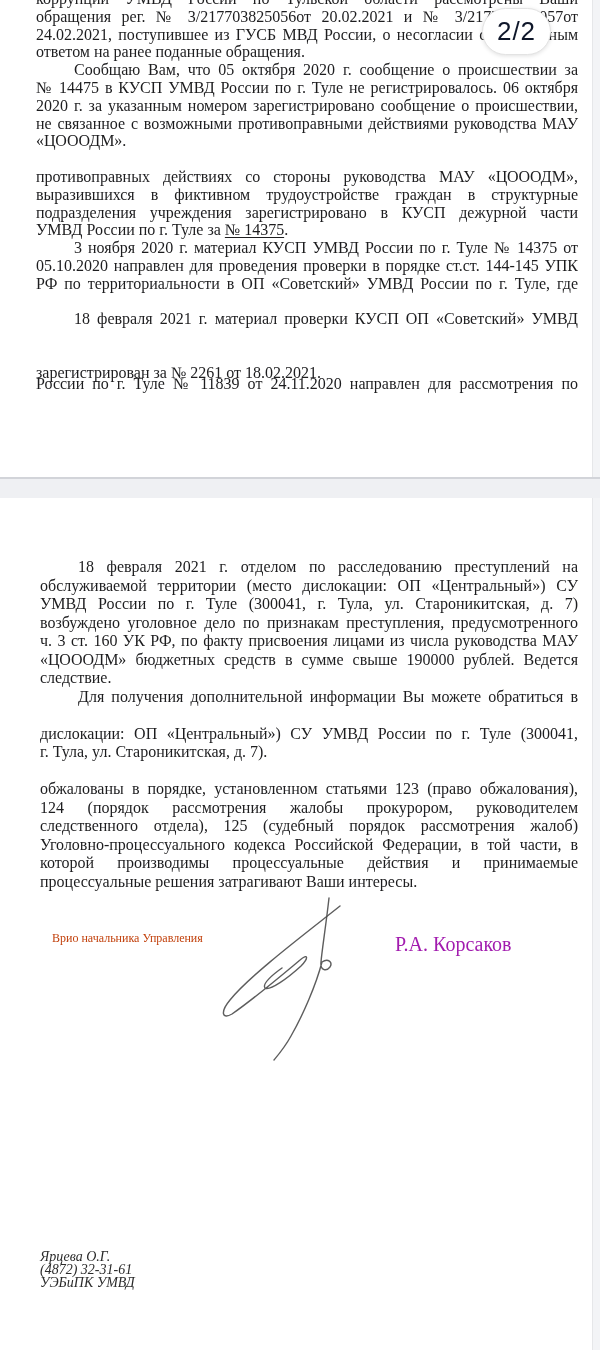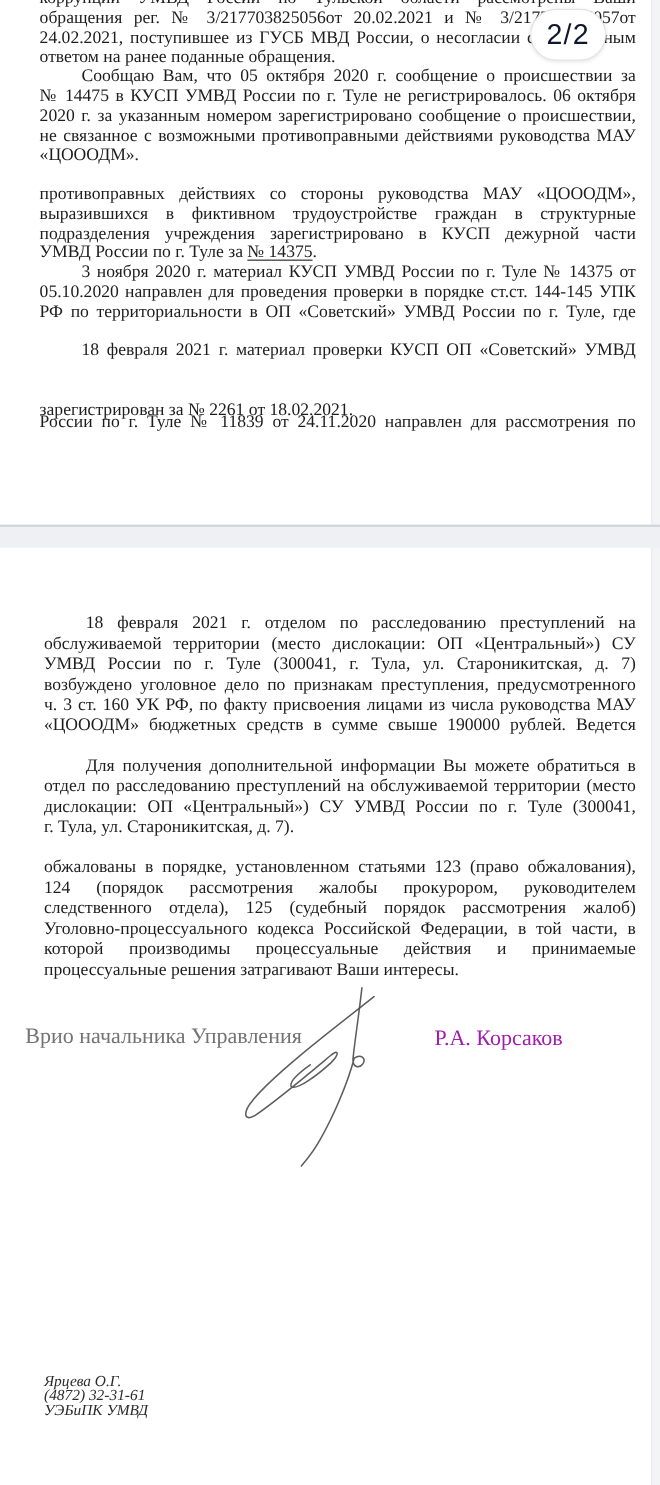--- a/index.html
+++ b/index.html
@@ -32,21 +32,21 @@
   #page-indicator{
     position:absolute;left:482px;top:8px;width:69px;height:47px;
     background:#ffffff;border:1px solid #e3e3e3;border-radius:24px;
     box-shadow:0 1px 4px rgba(0,0,0,0.12);
     display:flex;align-items:center;justify-content:center;
     font-family:"Liberation Sans", sans-serif;
     font-size:26px;color:#0f172a;letter-spacing:1px;
     z-index:10;box-sizing:border-box;
   }
   #signer-row{position:absolute;left:0;top:433px;width:592px;height:20px;}
-  #signer-title{position:absolute;left:23px;top:0;font-size:20px;color:#737373;}
+  #signer-title{position:absolute;left:52px;top:0;font-size:12px;color:#c2410c;}
   #signer-name{position:absolute;left:395px;top:2px;font-size:20px;color:#a21caf;}
   #signature-svg{position:absolute;left:0;top:0;width:592px;height:852px;pointer-events:none;}
   #footer{position:absolute;left:40px;top:752px;font-size:14px;line-height:13px;color:#2b2b2b;font-style:italic;}
   #footer div{white-space:nowrap;}
 </style>
 </head>
 <body>
 
 <div id="page1" class="page">
     <div class="doc-line just" style="top: -10px;">коррупции УМВД России по Тульской области рассмотрены Ваши</div>
@@ -87,22 +87,22 @@
     <div>Ярцева О.Г.</div>
     <div>(4872) 32-31-61</div>
     <div>УЭБиПК УМВД</div>
   </div>
 <div class="doc-line just" style="top: 60px; text-indent: 38px;">18 февраля 2021 г. отделом по расследованию преступлений на</div>
     <div class="doc-line just" style="top: 78.5px;">обслуживаемой территории (место дислокации: ОП «Центральный») СУ</div>
     <div class="doc-line just" style="top: 97px;">УМВД России по г. Туле (300041, г. Тула, ул. Староникитская, д. 7)</div>
     <div class="doc-line just" style="top: 115.5px;">возбуждено уголовное дело по признакам преступления, предусмотренного</div>
     <div class="doc-line just" style="top: 134px;">ч. 3 ст. 160 УК РФ, по факту присвоения лицами из числа руководства МАУ</div>
     <div class="doc-line just" style="top: 152.5px;">«ЦОООДМ» бюджетных средств в сумме свыше 190000 рублей. Ведется</div>
+    <div class="doc-line" style="top: 171px;">следствие.</div>
     <div class="doc-line just" style="top: 189.5px; text-indent: 38px;">Для получения дополнительной информации Вы можете обратиться  в</div>
-    <div class="doc-line just" style="top: 208px;">отдел по расследованию преступлений на обслуживаемой территории (место</div>
     <div class="doc-line just" style="top: 226.5px;">дислокации: ОП «Центральный») СУ УМВД России по г. Туле (300041,</div>
     <div class="doc-line" style="top: 245px;">г. Тула, ул. Староникитская, д. 7).</div>
     <div class="doc-line just" style="top: 282px;">обжалованы в порядке, установленном статьями 123 (право обжалования),</div>
     <div class="doc-line just" style="top: 300.5px;">124 (порядок рассмотрения жалобы прокурором, руководителем</div>
     <div class="doc-line just" style="top: 319px;">следственного отдела), 125 (судебный порядок рассмотрения жалоб)</div>
     <div class="doc-line just" style="top: 337.5px;">Уголовно-процессуального кодекса Российской Федерации, в той части, в</div>
     <div class="doc-line just" style="top: 356px;">которой производимы процессуальные действия и принимаемые</div>
     <div class="doc-line" style="top: 374.5px;">процессуальные решения затрагивают Ваши интересы.</div>
   </div>
 

